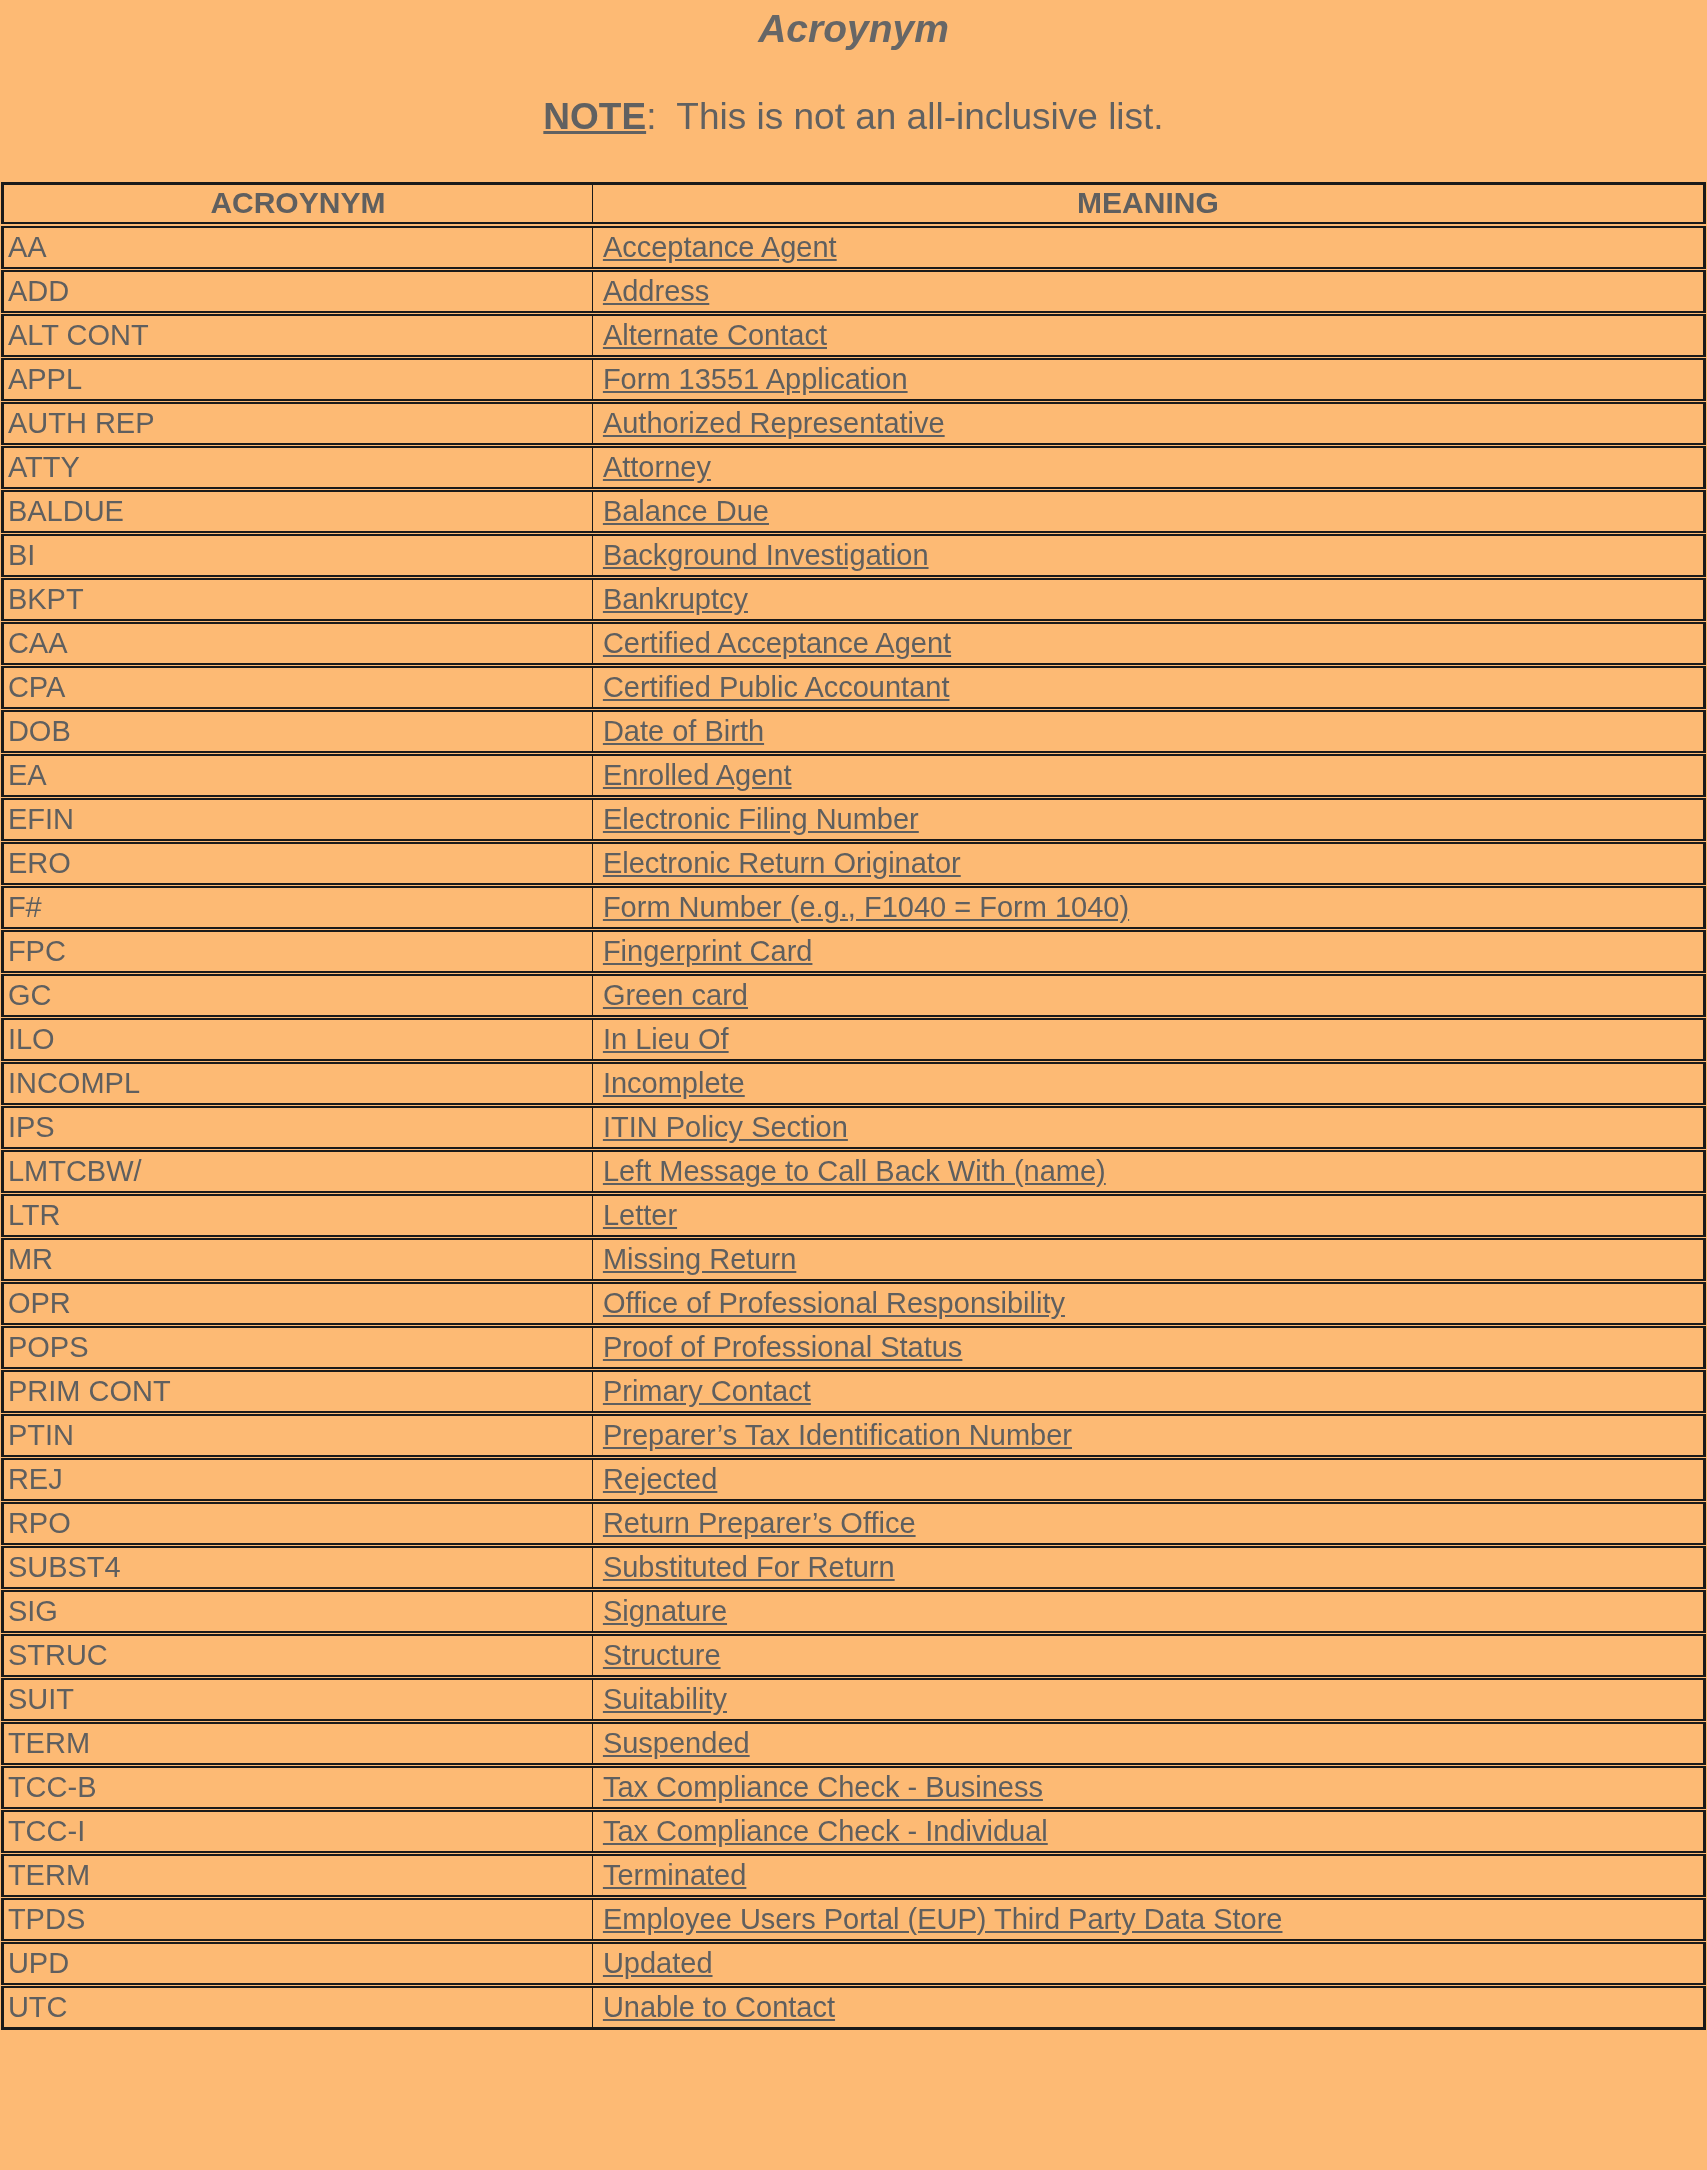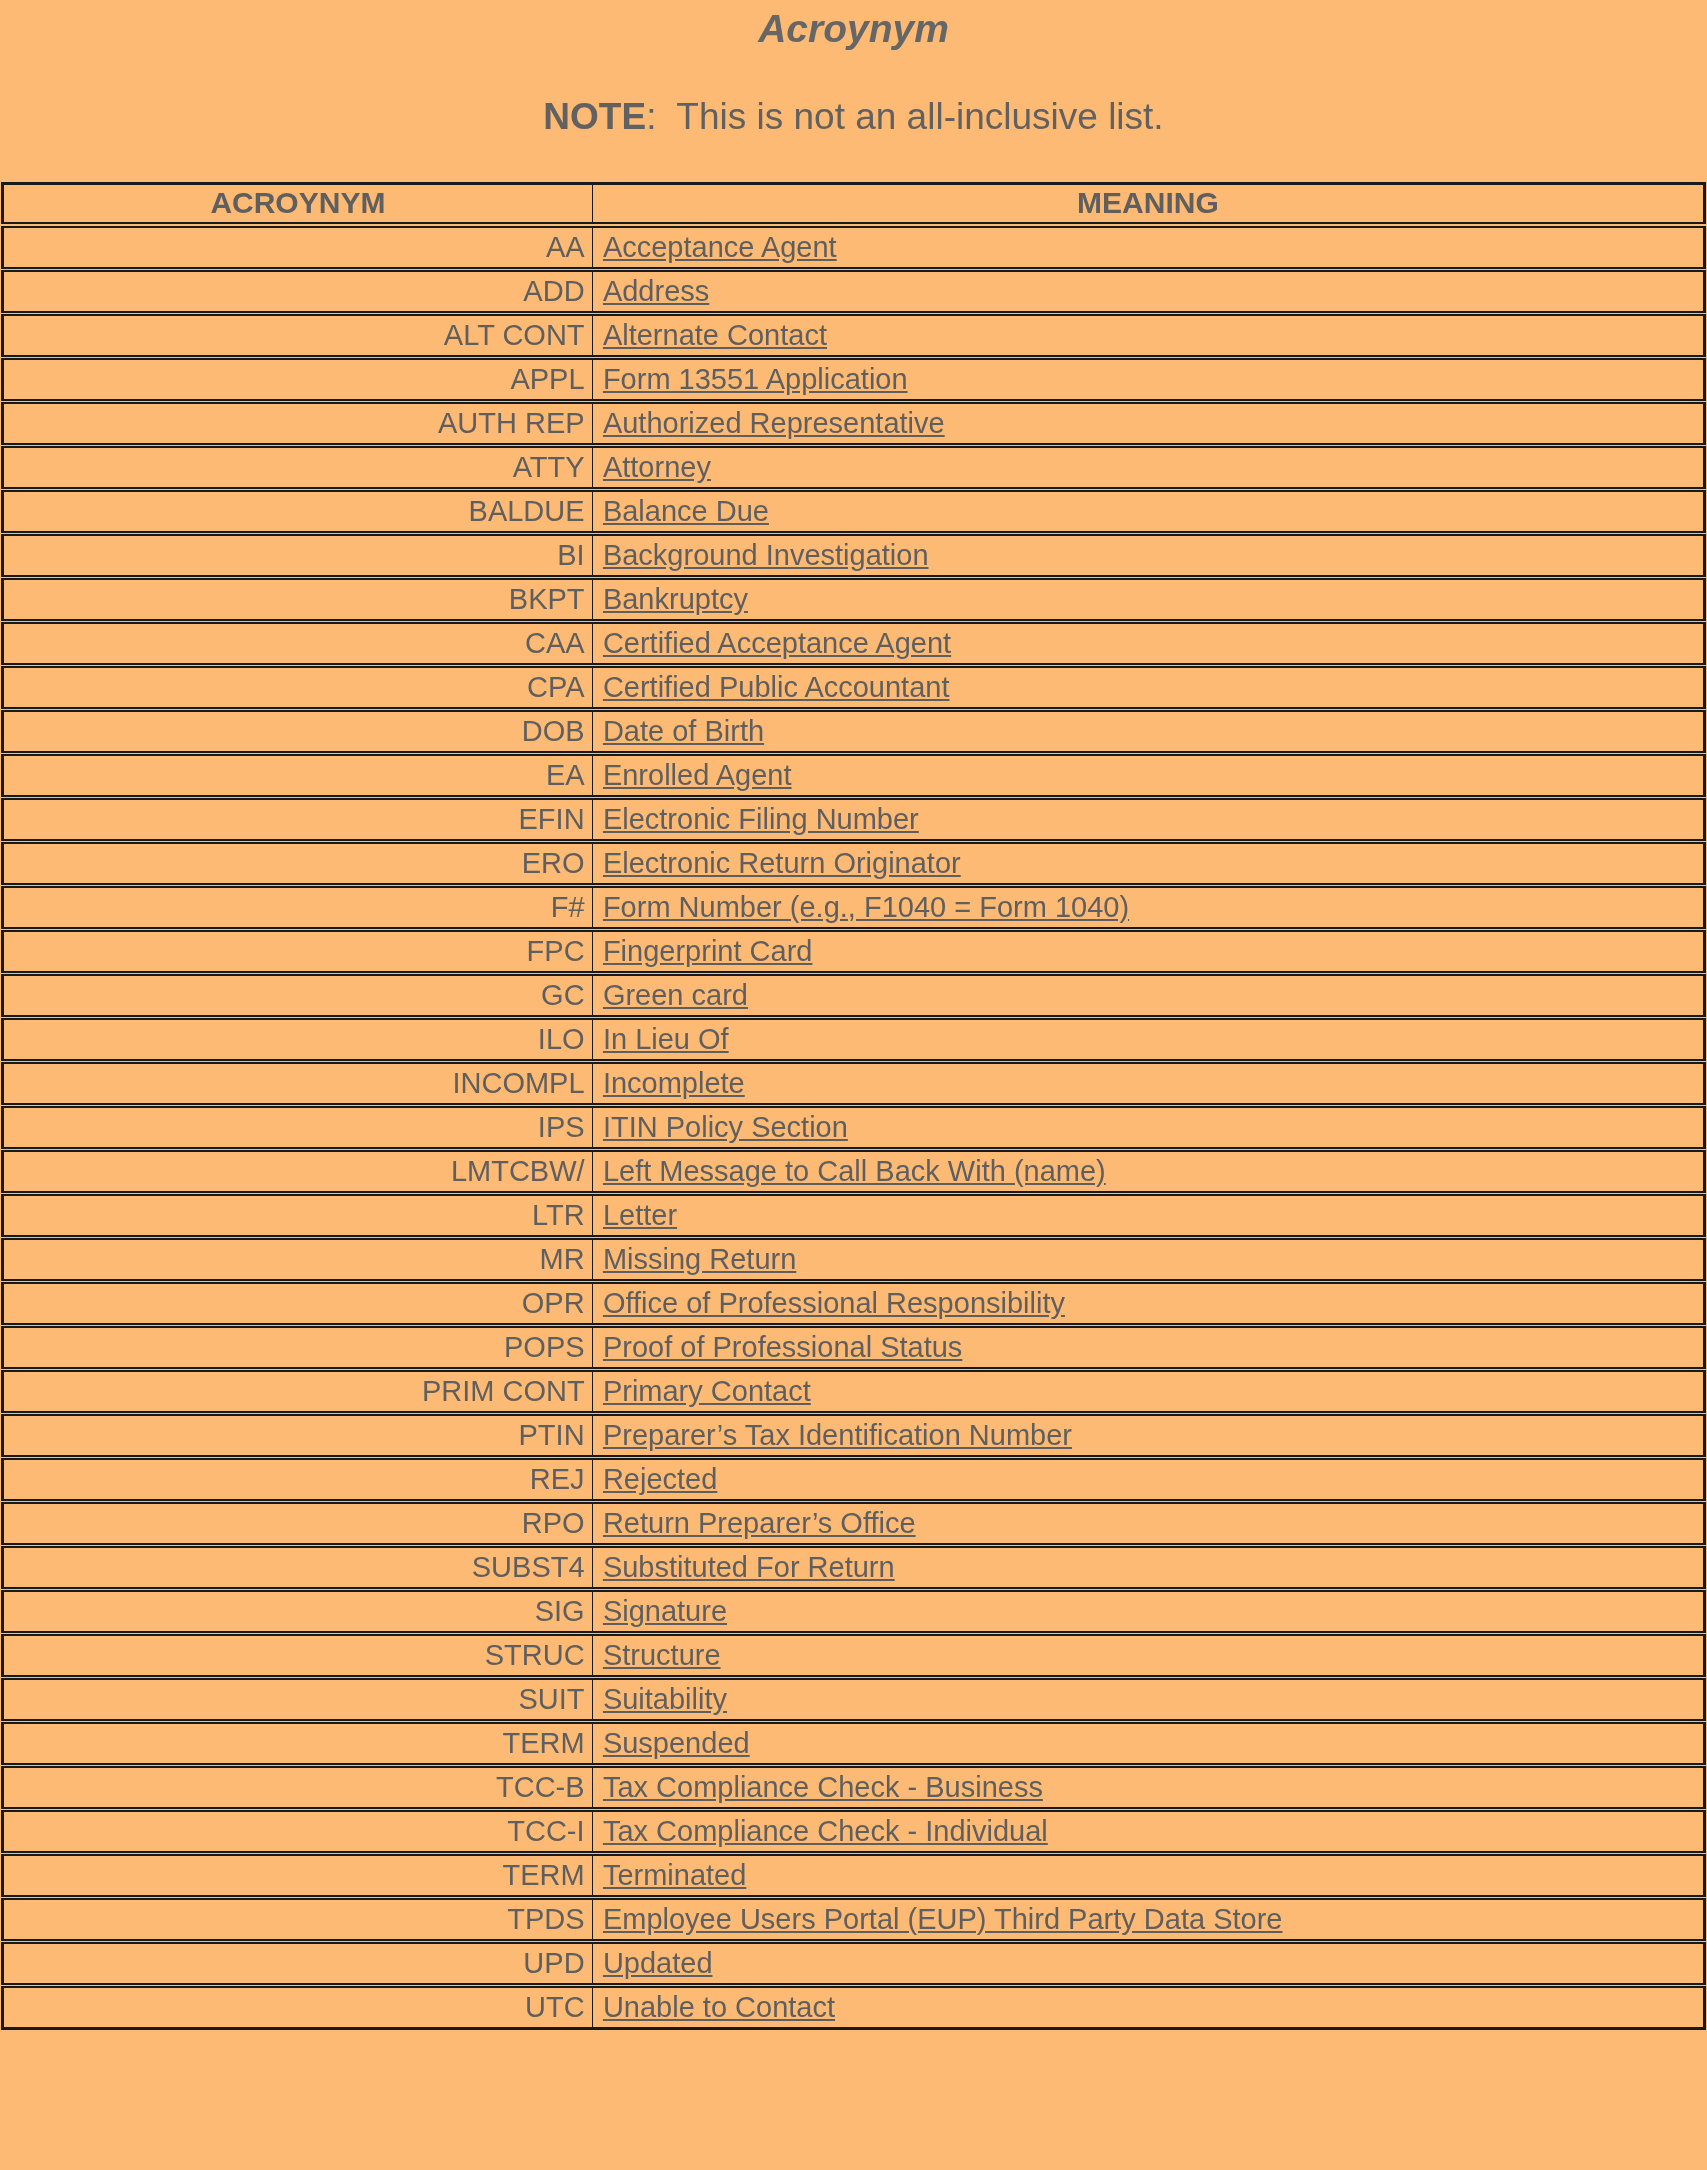--- a/index.html
+++ b/index.html
@@ -23,21 +23,21 @@
     font-style: italic;
     color: #666666;
   }
   .note {
     margin: 44px 0 0 0;
     text-align: center;
     font-size: 37px;
     line-height: 1.15;
     color: #616161;
   }
-  .note-label { font-weight: bold; }
+  .note-label { font-weight: bold; text-decoration: underline; }
   .note-text { white-space: pre-wrap; text-align: right; }
   table.acronym-table {
     border-collapse: collapse;
     table-layout: fixed;
     width: 1705px;
     margin: 43px 0.9px 0 0.9px;
     border: 3.7px solid #1a1a1a;
   }
   table.acronym-table th {
     font-size: 30px;
@@ -59,21 +59,20 @@
     vertical-align: middle;
     padding: 0 7.3px 0 0;
     color: #5f5f5f;
     border-bottom: 5.5px double #1a1a1a;
     overflow: hidden;
     white-space: nowrap;
   }
   table.acronym-table td.cell-acronym {
     padding-left: 4px;
     border-right: 1.8px solid #1a1a1a;
-    text-align: right;
   }
   table.acronym-table td.cell-meaning {
     padding-left: 10px;
     text-decoration: underline;
   }
   table.acronym-table tbody tr:last-child td {
     border-bottom: none;
   }
 </style>
 </head>

